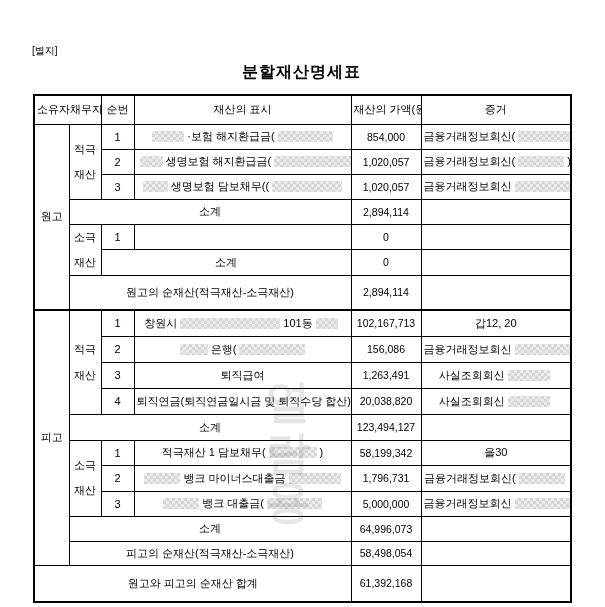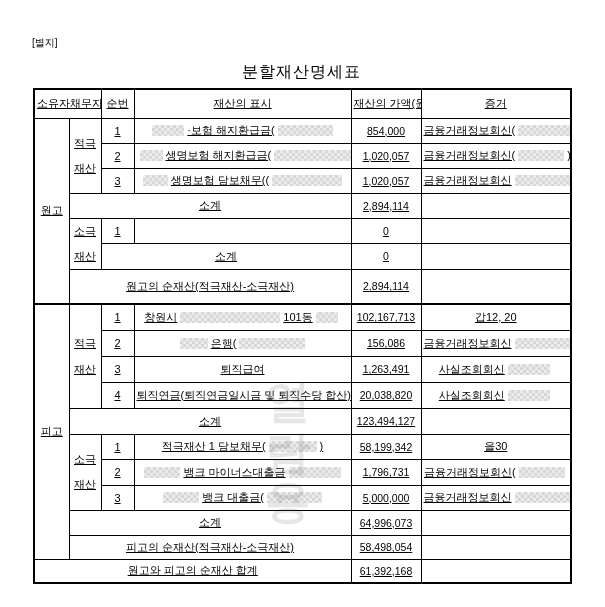--- a/index.html
+++ b/index.html
@@ -1,30 +1,29 @@
 <!DOCTYPE html>
 <html><head>
 <meta charset="utf-8">
 <style>
   html,body{margin:0;padding:0;background:#ffffff;}
   body{
     width:605px;height:607px;position:relative;overflow:hidden;
     font-family:"Liberation Sans","DejaVu Sans",sans-serif;
     color:#000;
   }
-  .tag{position:absolute;left:32px;top:36px;font-size:10px;}
+  .tag{position:absolute;left:32px;top:44px;font-size:10px;}
   .title{
     position:absolute;left:33px;top:62px;width:537px;
-    text-align:center;font-size:16px;font-weight:normal;letter-spacing:1px;
+    text-align:center;font-size:16px;font-weight:bold;letter-spacing:1px;
   }
   table.main{
-    position:absolute;left:33px;top:88px;width:537px;
+    position:absolute;left:33px;top:94px;width:537px;
     border-collapse:collapse;table-layout:fixed;
     font-size:11px;
-    text-decoration:underline;
   }
   table.main td{
     border:1px solid #000;
     padding:0 2px;
     vertical-align:middle;
     text-align:center;
     overflow:hidden;
     white-space:nowrap;
   }
   table.main{border:2px solid #000;}
@@ -201,21 +200,21 @@
     <td class="num">64,996,073</td>
     <td></td>
   </tr>
 
   <tr style="height:24px">
     <td colspan="3">피고의 순재산(적극재산-소극재산)</td>
     <td class="num">58,498,054</td>
     <td></td>
   </tr>
 
-  <tr style="height:24px">
+  <tr style="height:37px">
     <td colspan="4">원고와 피고의 순재산 합계</td>
     <td class="num">61,392,168</td>
     <td></td>
   </tr>
 </tbody>
   </table>
 
 <div class="watermark">열람용</div>
 
 </body></html>

